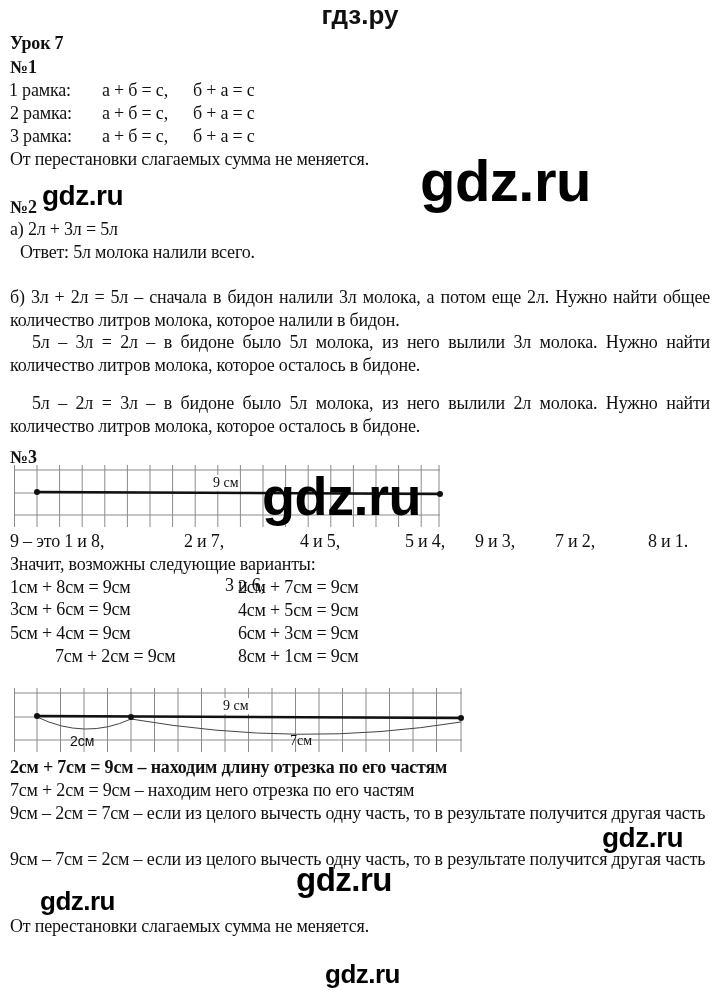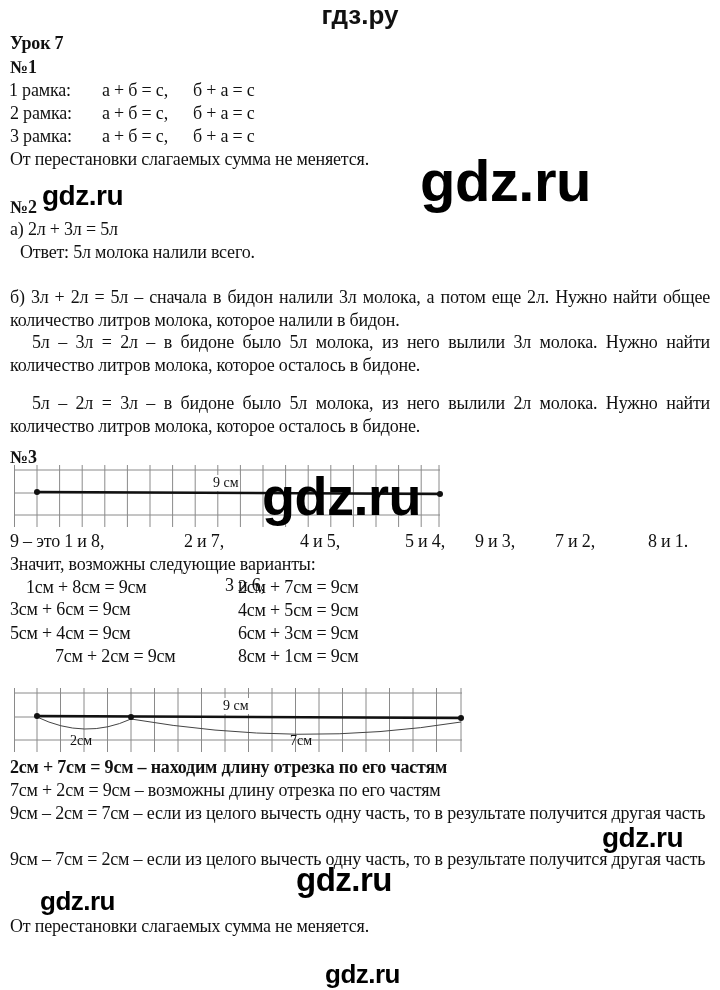--- a/index.html
+++ b/index.html
@@ -92,21 +92,21 @@
   <div class="abs serif" style="left:300px; top:530px;">4 и 5,</div>
   <div class="abs serif" style="left:405px; top:530px;">5 и 4,</div>
   <div class="abs serif" style="left:475px; top:530px;">9 и 3,</div>
   <div class="abs serif" style="left:555px; top:530px;">7 и 2,</div>
   <div class="abs serif" style="left:648px; top:530px;">8 и 1.</div>
 </div>
 
 <div class="abs serif" style="left:10px; top:553px;">Значит, возможны следующие варианты:</div>
 
 <div>
-  <div class="abs serif" style="left:26px; top:576px;">1см + 8см = 9см</div>
+  <div class="abs serif" style="left:10px; top:576px;">1см + 8см = 9см</div>
   <div class="abs serif" style="left:238px; top:576px;">2см + 7см = 9см</div>
   <div class="abs serif" style="left:10px; top:598px;">3см + 6см = 9см</div>
   <div class="abs serif" style="left:238px; top:599px;">4см + 5см = 9см</div>
   <div class="abs serif" style="left:10px; top:622px;">5см + 4см = 9см</div>
   <div class="abs serif" style="left:238px; top:622px;">6см + 3см = 9см</div>
   <div class="abs serif" style="left:10px; top:645px;margin-left:45px;">7см + 2см = 9см</div>
   <div class="abs serif" style="left:238px; top:645px;">8см + 1см = 9см</div>
 </div>
 
 <svg class="grid" style="left:0; top:688px;" width="470" height="66">
@@ -136,25 +136,25 @@
     <line x1="461" y1="0" x2="461" y2="64"></line>
   </g>
   <line x1="37" y1="28" x2="461" y2="30" stroke="#111" stroke-width="2.5"></line>
   <path d="M37 29 Q85 52 131 31" fill="none" stroke="#444" stroke-width="1"></path>
   <path d="M131 31 Q300 60 461 34" fill="none" stroke="#444" stroke-width="1"></path>
   <circle cx="37" cy="28" r="3" fill="#111"></circle>
   <circle cx="131" cy="29" r="3" fill="#111"></circle>
   <circle cx="461" cy="30" r="3" fill="#111"></circle>
 </svg>
 <div class="abs" style="left:222px; top:698px; font-family:'Liberation Serif',serif; font-size:14px; background:#fff; padding:0 1px;">9 см</div>
-<div class="abs" style="left:70px; top:733px; font-family:Liberation Serif, serif; font-size:14px;text-align:right;">2см</div>
+<div class="abs" style="left:70px; top:733px; font-family:Liberation Sans, sans-serif; font-size:14px;text-align:right;">2см</div>
 <div class="abs" style="left:290px; top:733px; font-family:'Liberation Serif',serif; font-size:14px;">7см</div>
 
 <div class="abs serif" style="left:10px; top:756px;font-weight:bold;">2см + 7см = 9см – находим длину отрезка по его частям</div>
-<div class="abs serif" style="left:10px; top:779px;">7см + 2см = 9см – возможны длину отрезка по его частям</div>
+<div class="abs serif" style="left:10px; top:779px;">7см + 2см = 9см – находим него отрезка по его частям</div>
 <div class="para serif" style="top:802px;">9см – 2см = 7см – если из целого вычесть одну часть, то в результате получится другая часть</div>
 <div class="wm" style="left:602px; top:822px; font-size:28px; line-height:32px;">gdz.ru</div>
 <div class="para serif" style="top:848px;">9см – 7см = 2см – если из целого вычесть одну часть, то в результате получится другая часть</div>
 <div class="wm" style="left:296px; top:862px; font-size:33px; line-height:36px;">gdz.ru</div>
 <div class="wm" style="left:40px; top:887px; font-size:26px; line-height:28px;">gdz.ru</div>
 
 <div class="abs serif" style="left:10px; top:915px;">От перестановки слагаемых сумма не меняется.</div>
 
 <div class="wm" style="left:325px; top:960px; font-size:26px; line-height:28px;">gdz.ru</div>
 

